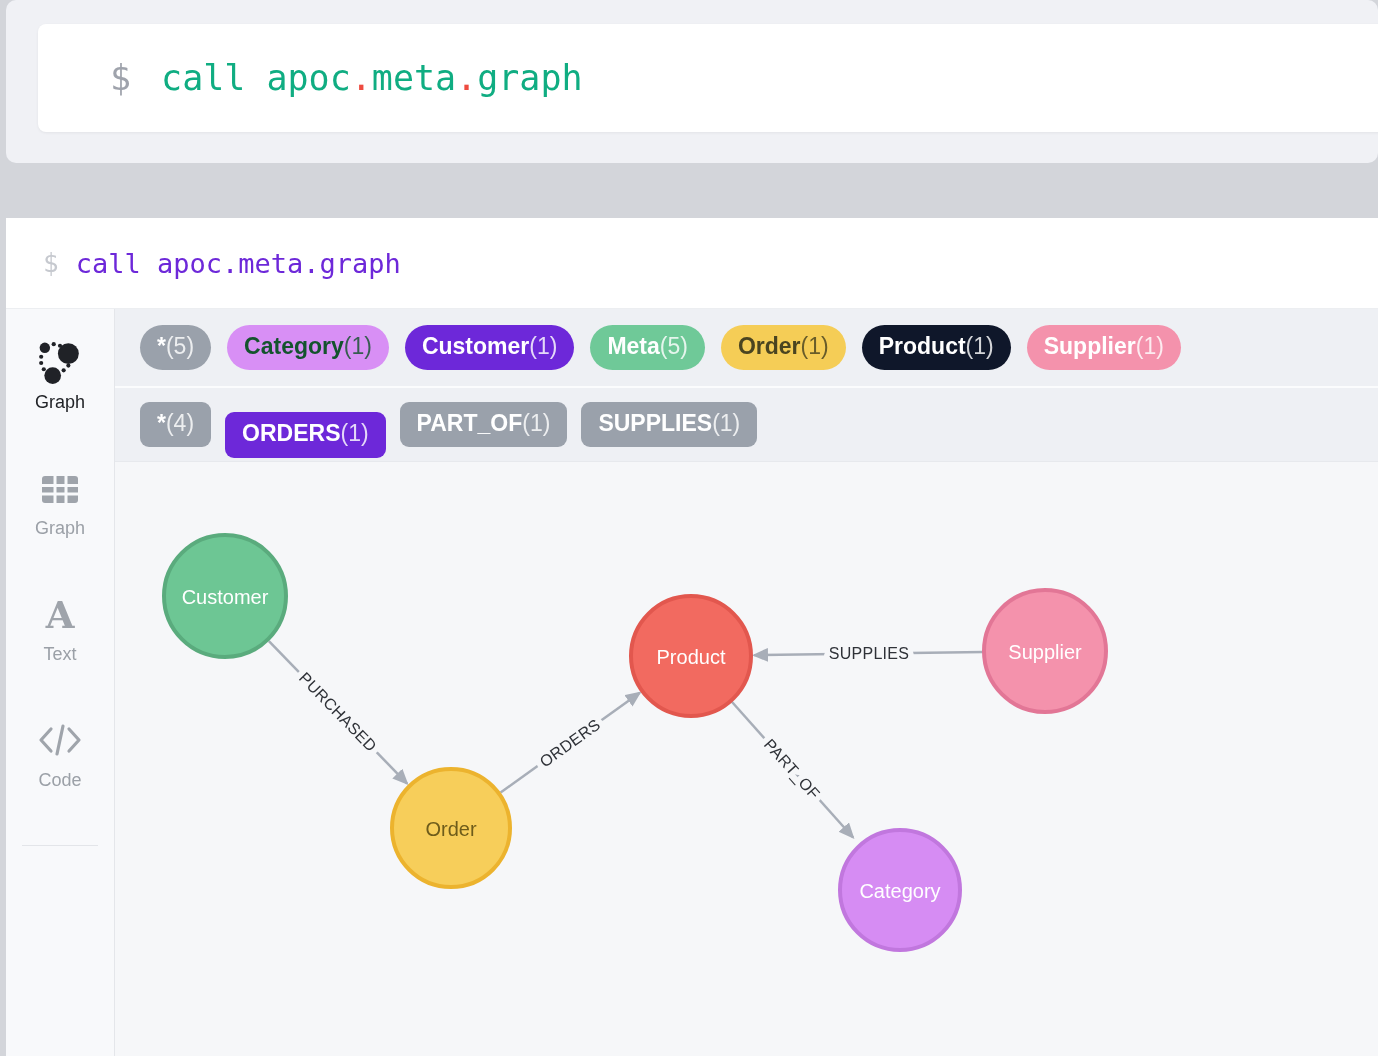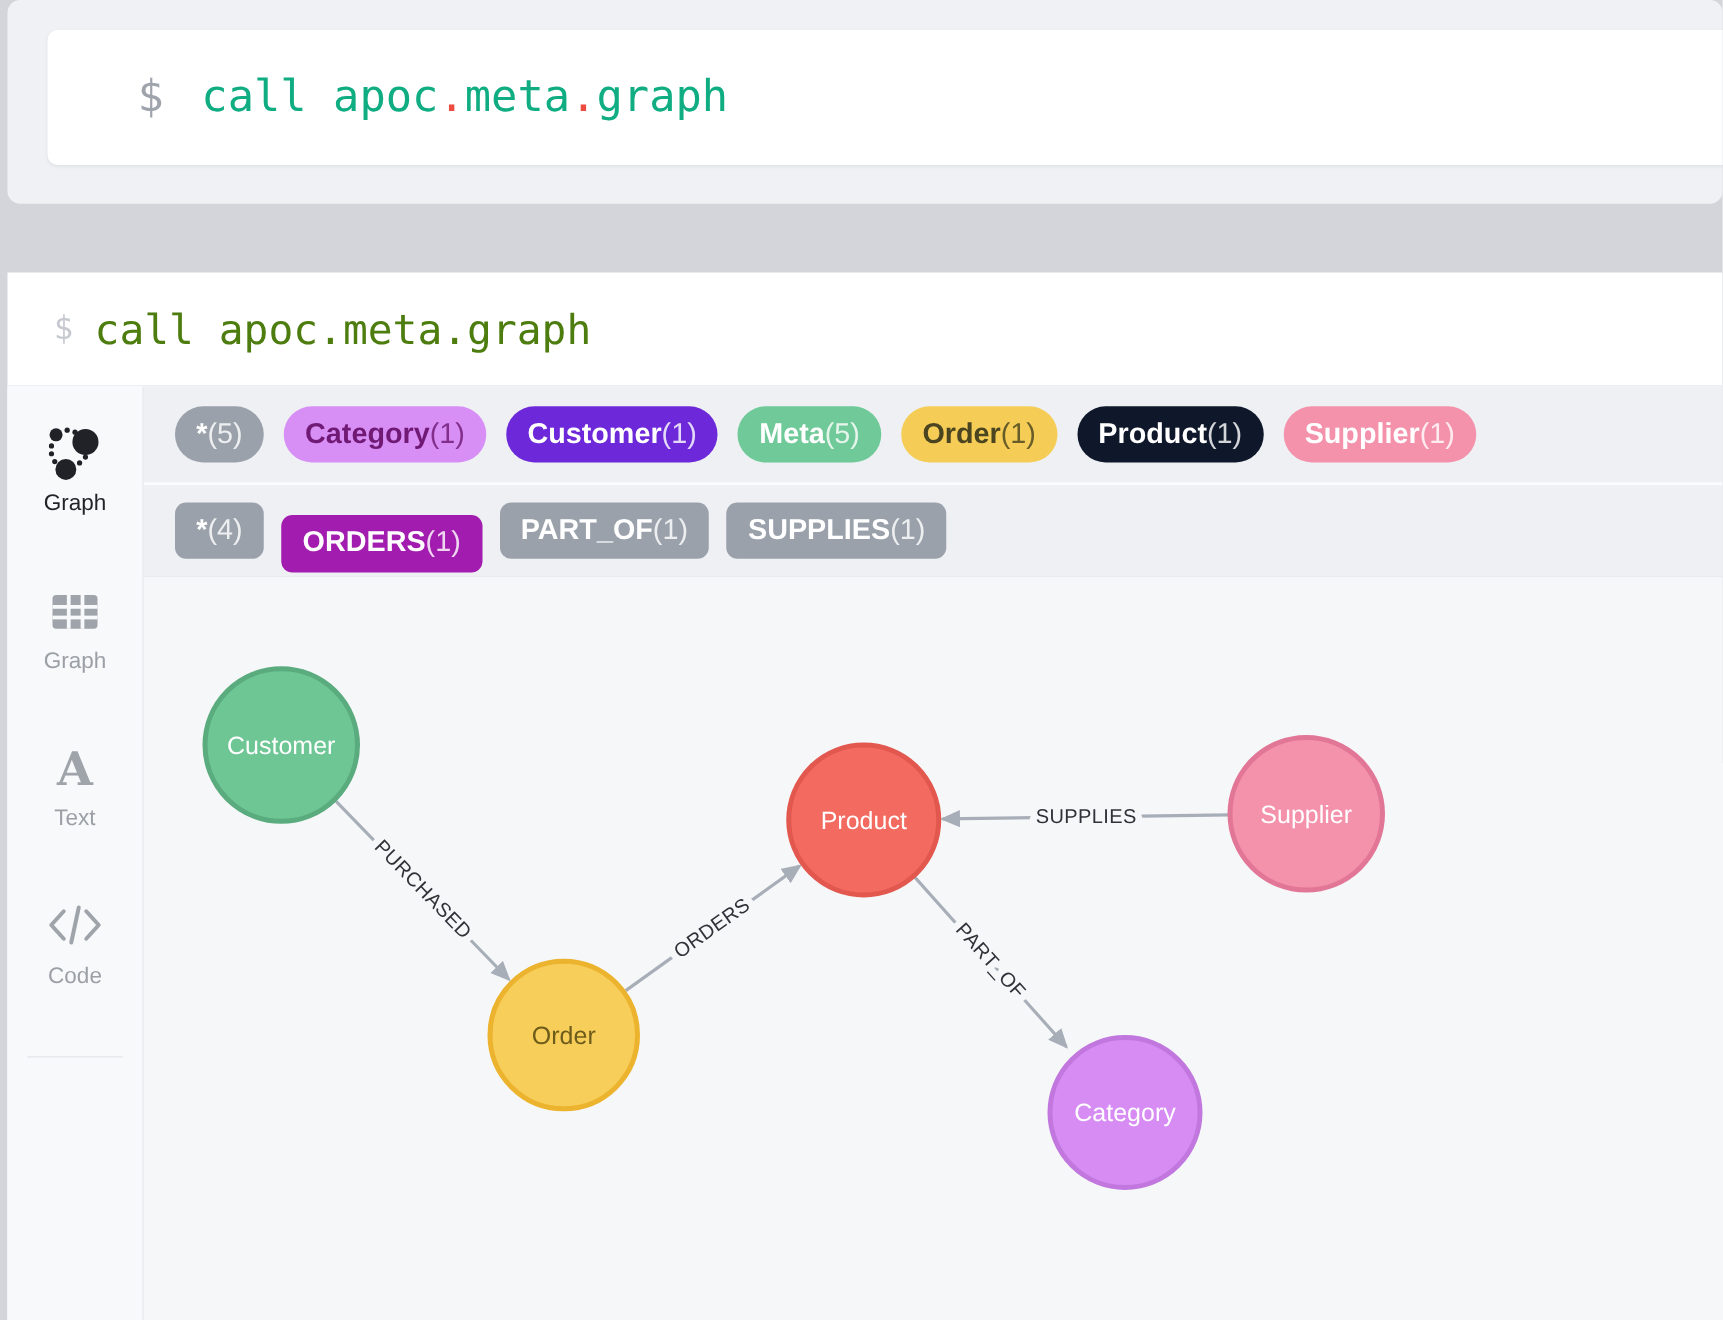--- a/index.html
+++ b/index.html
@@ -19,21 +19,21 @@
   .editor-prompt{color:#9fa3ac;margin-right:30px;}
   .tok-g{color:#10ad82;}
   .tok-r{color:#ee4b40;}
   
   .frame{position:absolute;top:218px;left:6px;right:0;bottom:0;background:#ffffff;display:flex;flex-direction:column;}
   .frame-header{
     flex:0 0 auto;height:91px;display:flex;align-items:center;padding-left:37px;
     font-family:"DejaVu Sans Mono", monospace;border-bottom:1px solid #eceef1;box-sizing:border-box;cursor:pointer;
   }
   .frame-prompt{color:#c6c9cf;font-size:26px;margin-right:17px;}
-  .frame-cmd{color:#4d7c0f;font-size:33px;}
+  .frame-cmd{color:#6d28d9;font-size:27px;}
   .frame-body{flex:1;display:flex;min-height:0;}
   
   .sidebar{
     flex:0 0 109px;width:109px;background:#f8f9fb;border-right:1px solid #e4e6ea;
     display:flex;flex-direction:column;align-items:center;padding-top:30px;box-sizing:border-box;
   }
   .side-item{display:flex;flex-direction:column;align-items:center;margin-bottom:52px;cursor:pointer;}
   .side-icon{height:48px;display:flex;align-items:center;justify-content:center;}
   .side-label{font-size:18px;color:#9ba0a7;margin-top:5px;}
   .side-item.active .side-label{color:#222428;}
@@ -132,31 +132,31 @@
         <div class="side-label">Code</div>
       </div>
 
       <div class="side-divider"></div>
     </div>
 
     <div class="main-col">
 
       <div class="badge-row badge-row-nodes">
         <span class="pill" style="background-color: rgb(154, 161, 171); color: rgb(255, 255, 255);"><b>*</b><span class="cnt">(5)</span></span>
-        <span class="pill" style="background-color: rgb(216, 143, 245); color: #701a75;"><b>Category</b><span class="cnt">(1)</span></span>
+        <span class="pill" style="background-color: rgb(216, 143, 245); color: #14532d;"><b>Category</b><span class="cnt">(1)</span></span>
         <span class="pill" style="background-color: #6d28d9; color: rgb(255, 255, 255);"><b>Customer</b><span class="cnt">(1)</span></span>
         <span class="pill" style="background-color: rgb(111, 201, 152); color: rgb(255, 255, 255);"><b>Meta</b><span class="cnt">(5)</span></span>
         <span class="pill" style="background-color: rgb(245, 205, 86); color: rgb(74, 68, 32);"><b>Order</b><span class="cnt">(1)</span></span>
         <span class="pill" style="background-color: #0f172a; color: rgb(255, 255, 255);"><b>Product</b><span class="cnt">(1)</span></span>
         <span class="pill" style="background-color: rgb(244, 146, 172); color: rgb(255, 255, 255);"><b>Supplier</b><span class="cnt">(1)</span></span>
       </div>
 
       <div class="badge-row badge-row-rels">
         <span class="chip" style="background-color: rgb(154, 161, 171);"><b>*</b><span class="cnt">(4)</span></span>
-        <span class="chip" style="background-color: #a21caf; margin-top: 21px;"><b>ORDERS</b><span class="cnt">(1)</span></span>
+        <span class="chip" style="background-color: #6d28d9; margin-top: 21px;"><b>ORDERS</b><span class="cnt">(1)</span></span>
         <span class="chip" style="background-color: rgb(154, 161, 171);"><b>PART_OF</b><span class="cnt">(1)</span></span>
         <span class="chip" style="background-color: rgb(154, 161, 171);"><b>SUPPLIES</b><span class="cnt">(1)</span></span>
       </div>
 
       <div class="canvas">
         <svg width="1262" height="594" viewBox="0 0 1262 594">
           <defs>
             <marker id="arrow" markerUnits="userSpaceOnUse" markerWidth="18" markerHeight="16" refX="14" refY="7" orient="auto">
               <path d="M0,0 L16,7 L0,14 Z" fill="#a8aeb8"></path>
             </marker>

